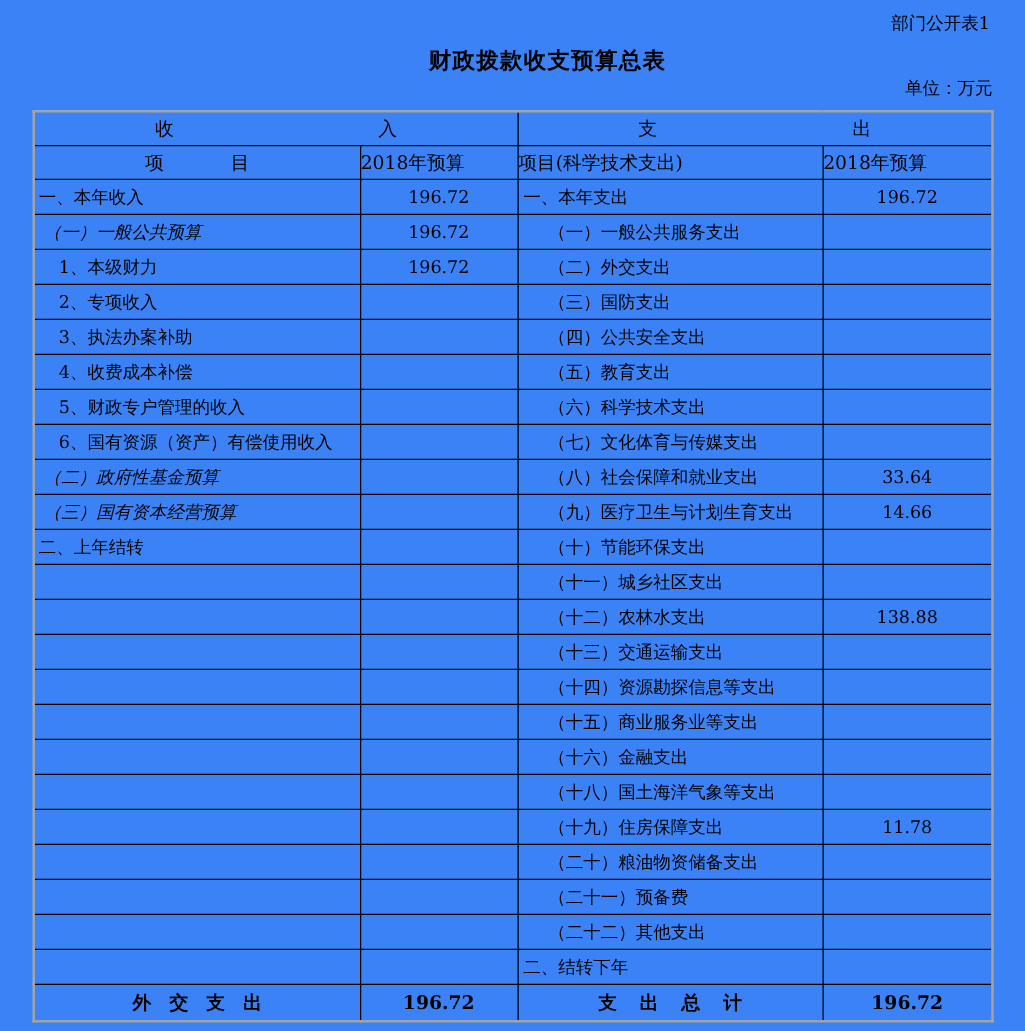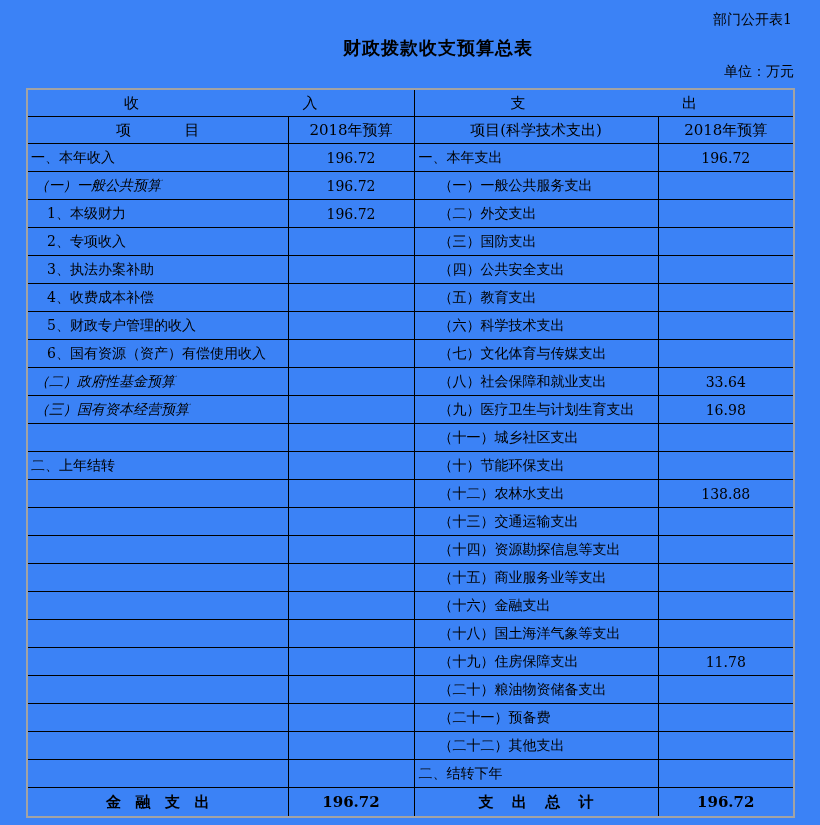--- a/index.html
+++ b/index.html
@@ -40,21 +40,21 @@
   .budget thead th { height:26px; font-size:15px; vertical-align:middle; }
   .budget tbody td { height:27px; vertical-align:middle; }
   .budget tfoot td { height:28px; vertical-align:middle; font-weight:bold; font-size:15px; }
 
   
   .spread {
     text-align:justify; text-align-last:justify; text-justify:inter-character;
   }
   th.sec-head { padding:0 96px; }
   th.item-head { padding:0 88px; }
-  th.col-head { text-align:center; }
+  th.col-head { text-align:left; }
 
   td.item { text-align:left; }
   td.item.rev.lvl0 { padding-left:3px; }
   td.item.rev.lvl1 { padding-left:7px;font-style:italic; }
   td.item.rev.lvl2 { padding-left:19px; }
   td.item.exp.lvl0 { padding-left:4px; }
   td.item.exp.lvl1 { padding-left:24px; }
 
   td.value { text-align:center; }
 
@@ -143,32 +143,32 @@
         <tr>
           <td class="item rev lvl1">（二）政府性基金预算</td>
           <td class="value"></td>
           <td class="item exp lvl1">（八）社会保障和就业支出</td>
           <td class="value">33.64</td>
         </tr>
         <tr>
           <td class="item rev lvl1">（三）国有资本经营预算</td>
           <td class="value"></td>
           <td class="item exp lvl1">（九）医疗卫生与计划生育支出</td>
-          <td class="value">16.98</td>
+          <td class="value">14.66</td>
+        </tr>
+        <tr>
+          <td class="item rev lvl0">二、上年结转</td>
+          <td class="value"></td>
+          <td class="item exp lvl1">（十）节能环保支出</td>
+          <td class="value"></td>
         </tr>
         <tr>
           <td class="item rev lvl0"></td>
           <td class="value"></td>
           <td class="item exp lvl1">（十一）城乡社区支出</td>
-          <td class="value"></td>
-        </tr>
-        <tr>
-          <td class="item rev lvl0">二、上年结转</td>
-          <td class="value"></td>
-          <td class="item exp lvl1">（十）节能环保支出</td>
           <td class="value"></td>
         </tr>
         <tr>
           <td class="item rev lvl0"></td>
           <td class="value"></td>
           <td class="item exp lvl1">（十二）农林水支出</td>
           <td class="value">138.88</td>
         </tr>
         <tr>
           <td class="item rev lvl0"></td>
@@ -226,21 +226,21 @@
         </tr>
         <tr>
           <td class="item rev lvl0"></td>
           <td class="value"></td>
           <td class="item exp lvl0">二、结转下年</td>
           <td class="value"></td>
         </tr>
       </tbody>
     <tfoot>
       <tr>
-        <td class="total-label rev">金融支出</td>
+        <td class="total-label rev">外交支出</td>
         <td class="total-value">196.72</td>
         <td class="total-label exp">支出总计</td>
         <td class="total-value">196.72</td>
       </tr>
     </tfoot>
   </table>
 
 </div>
 
 </body></html>

